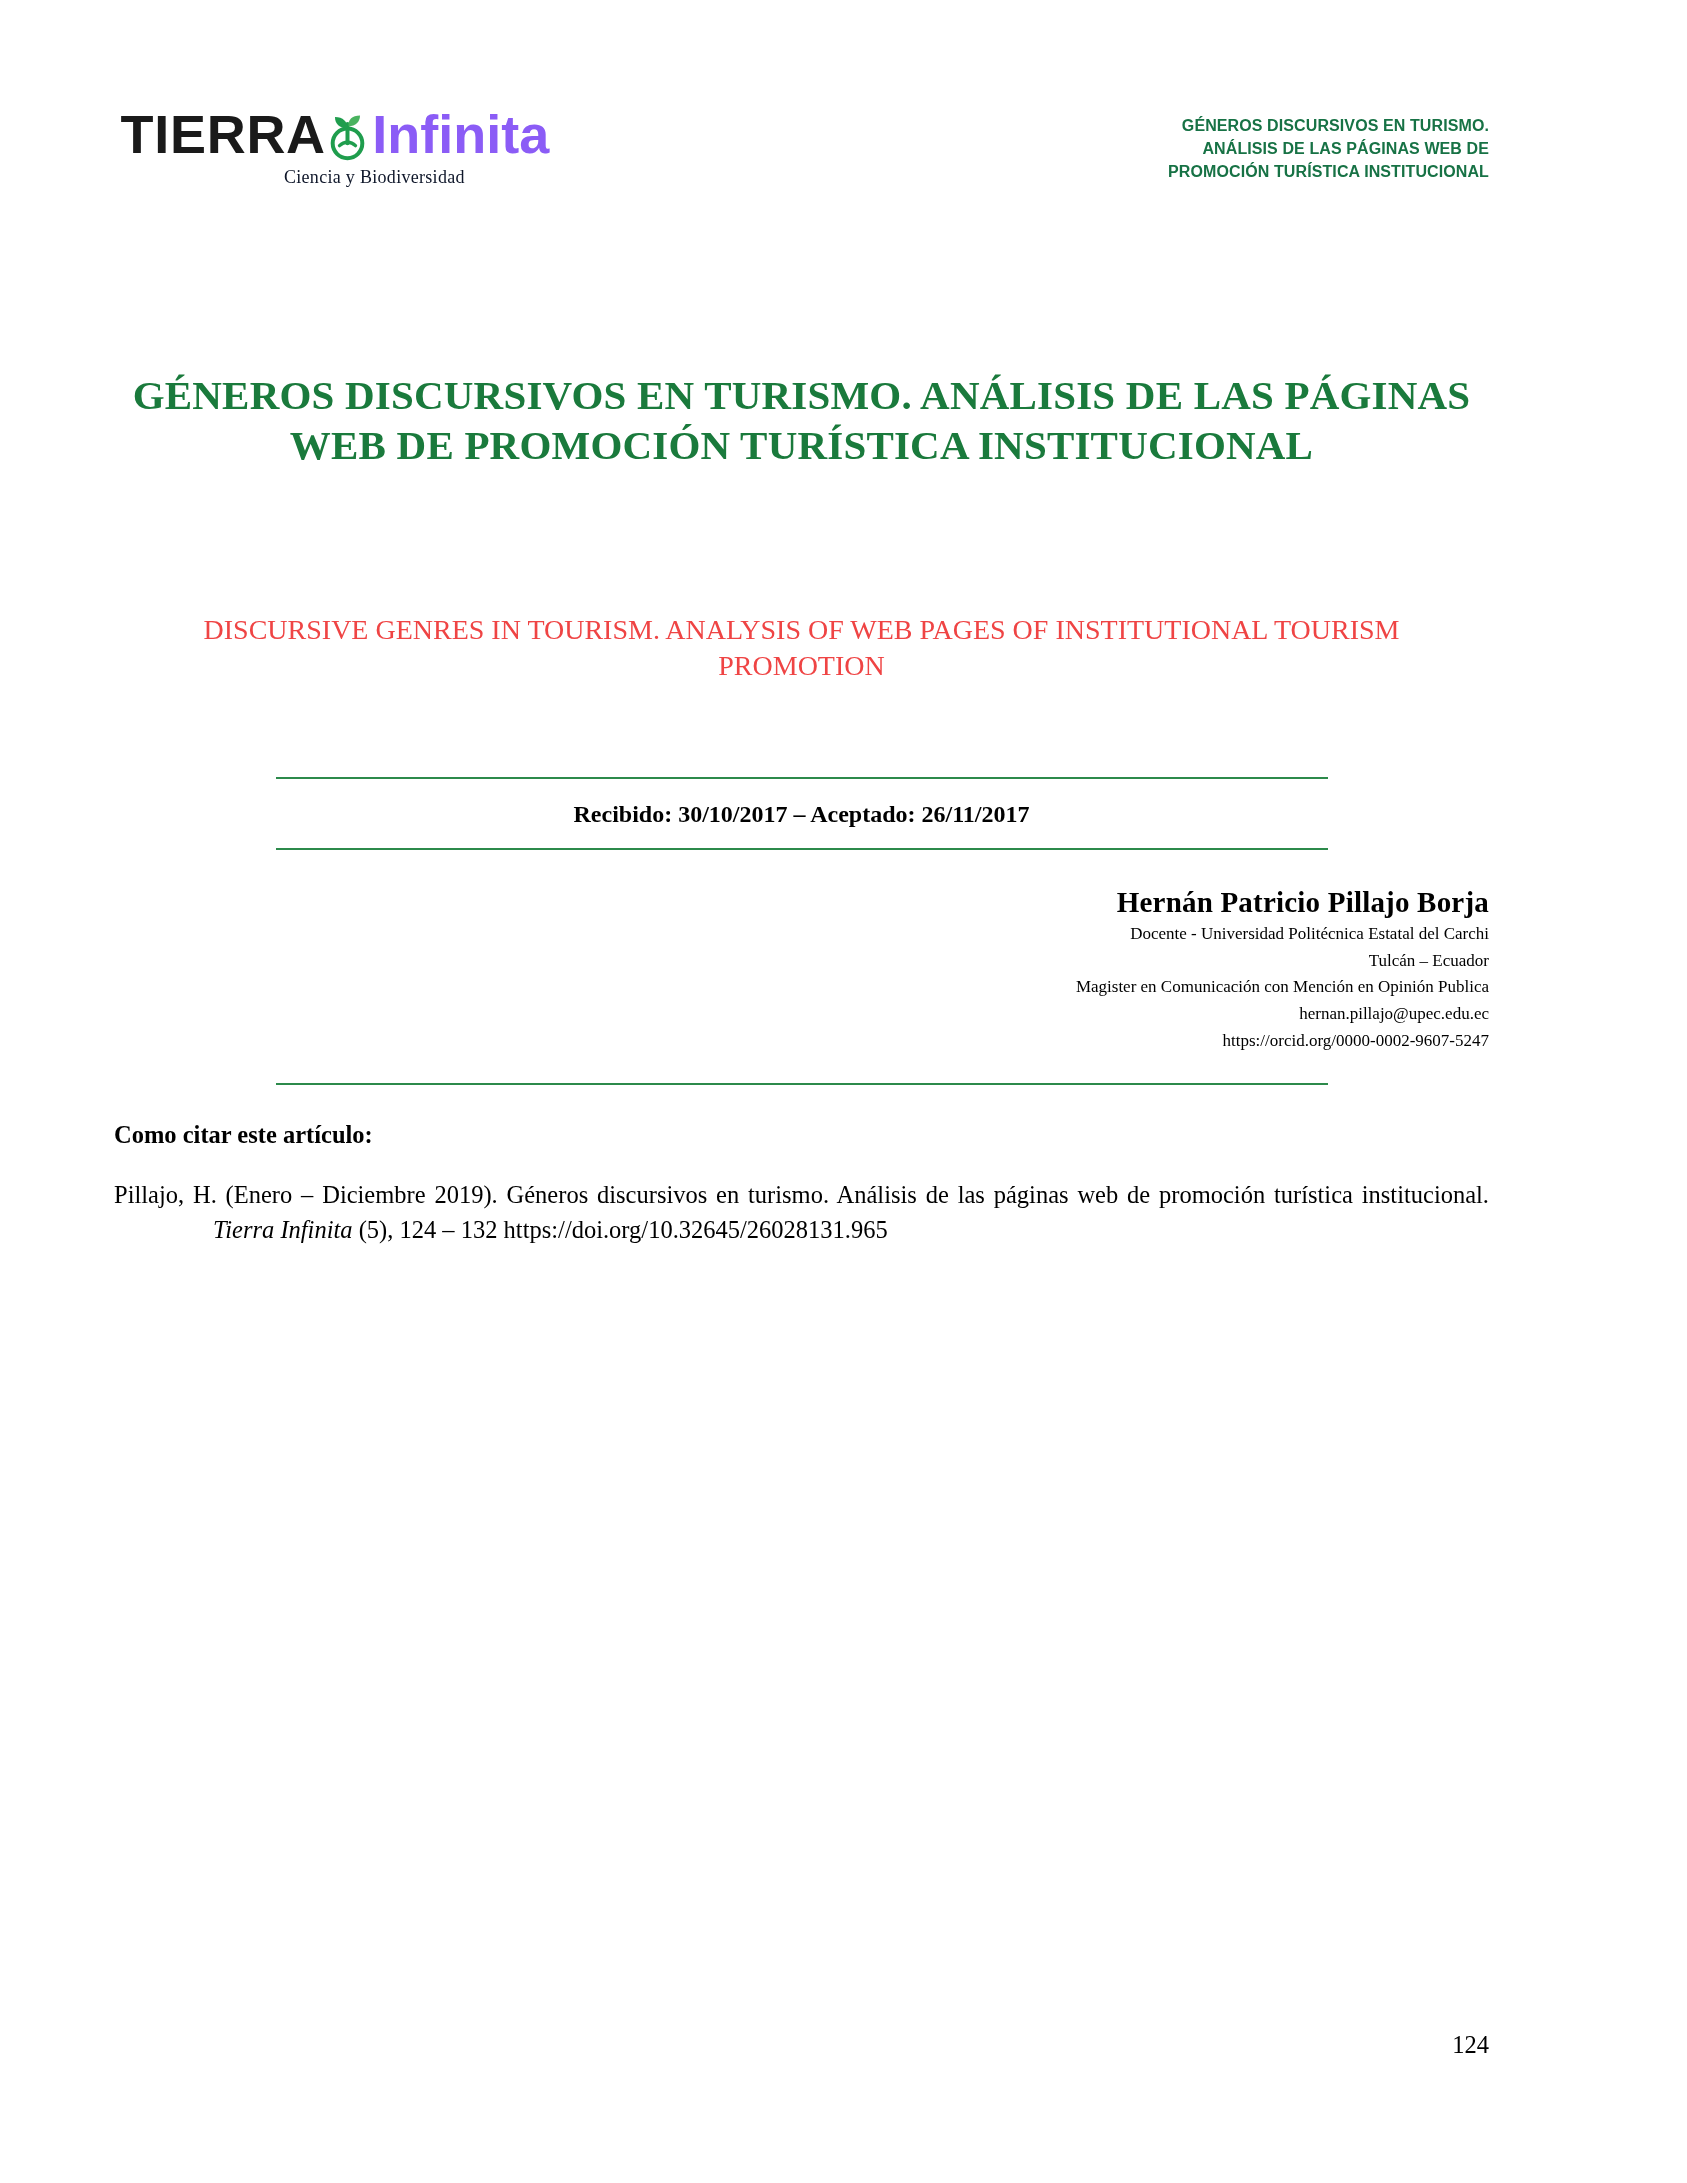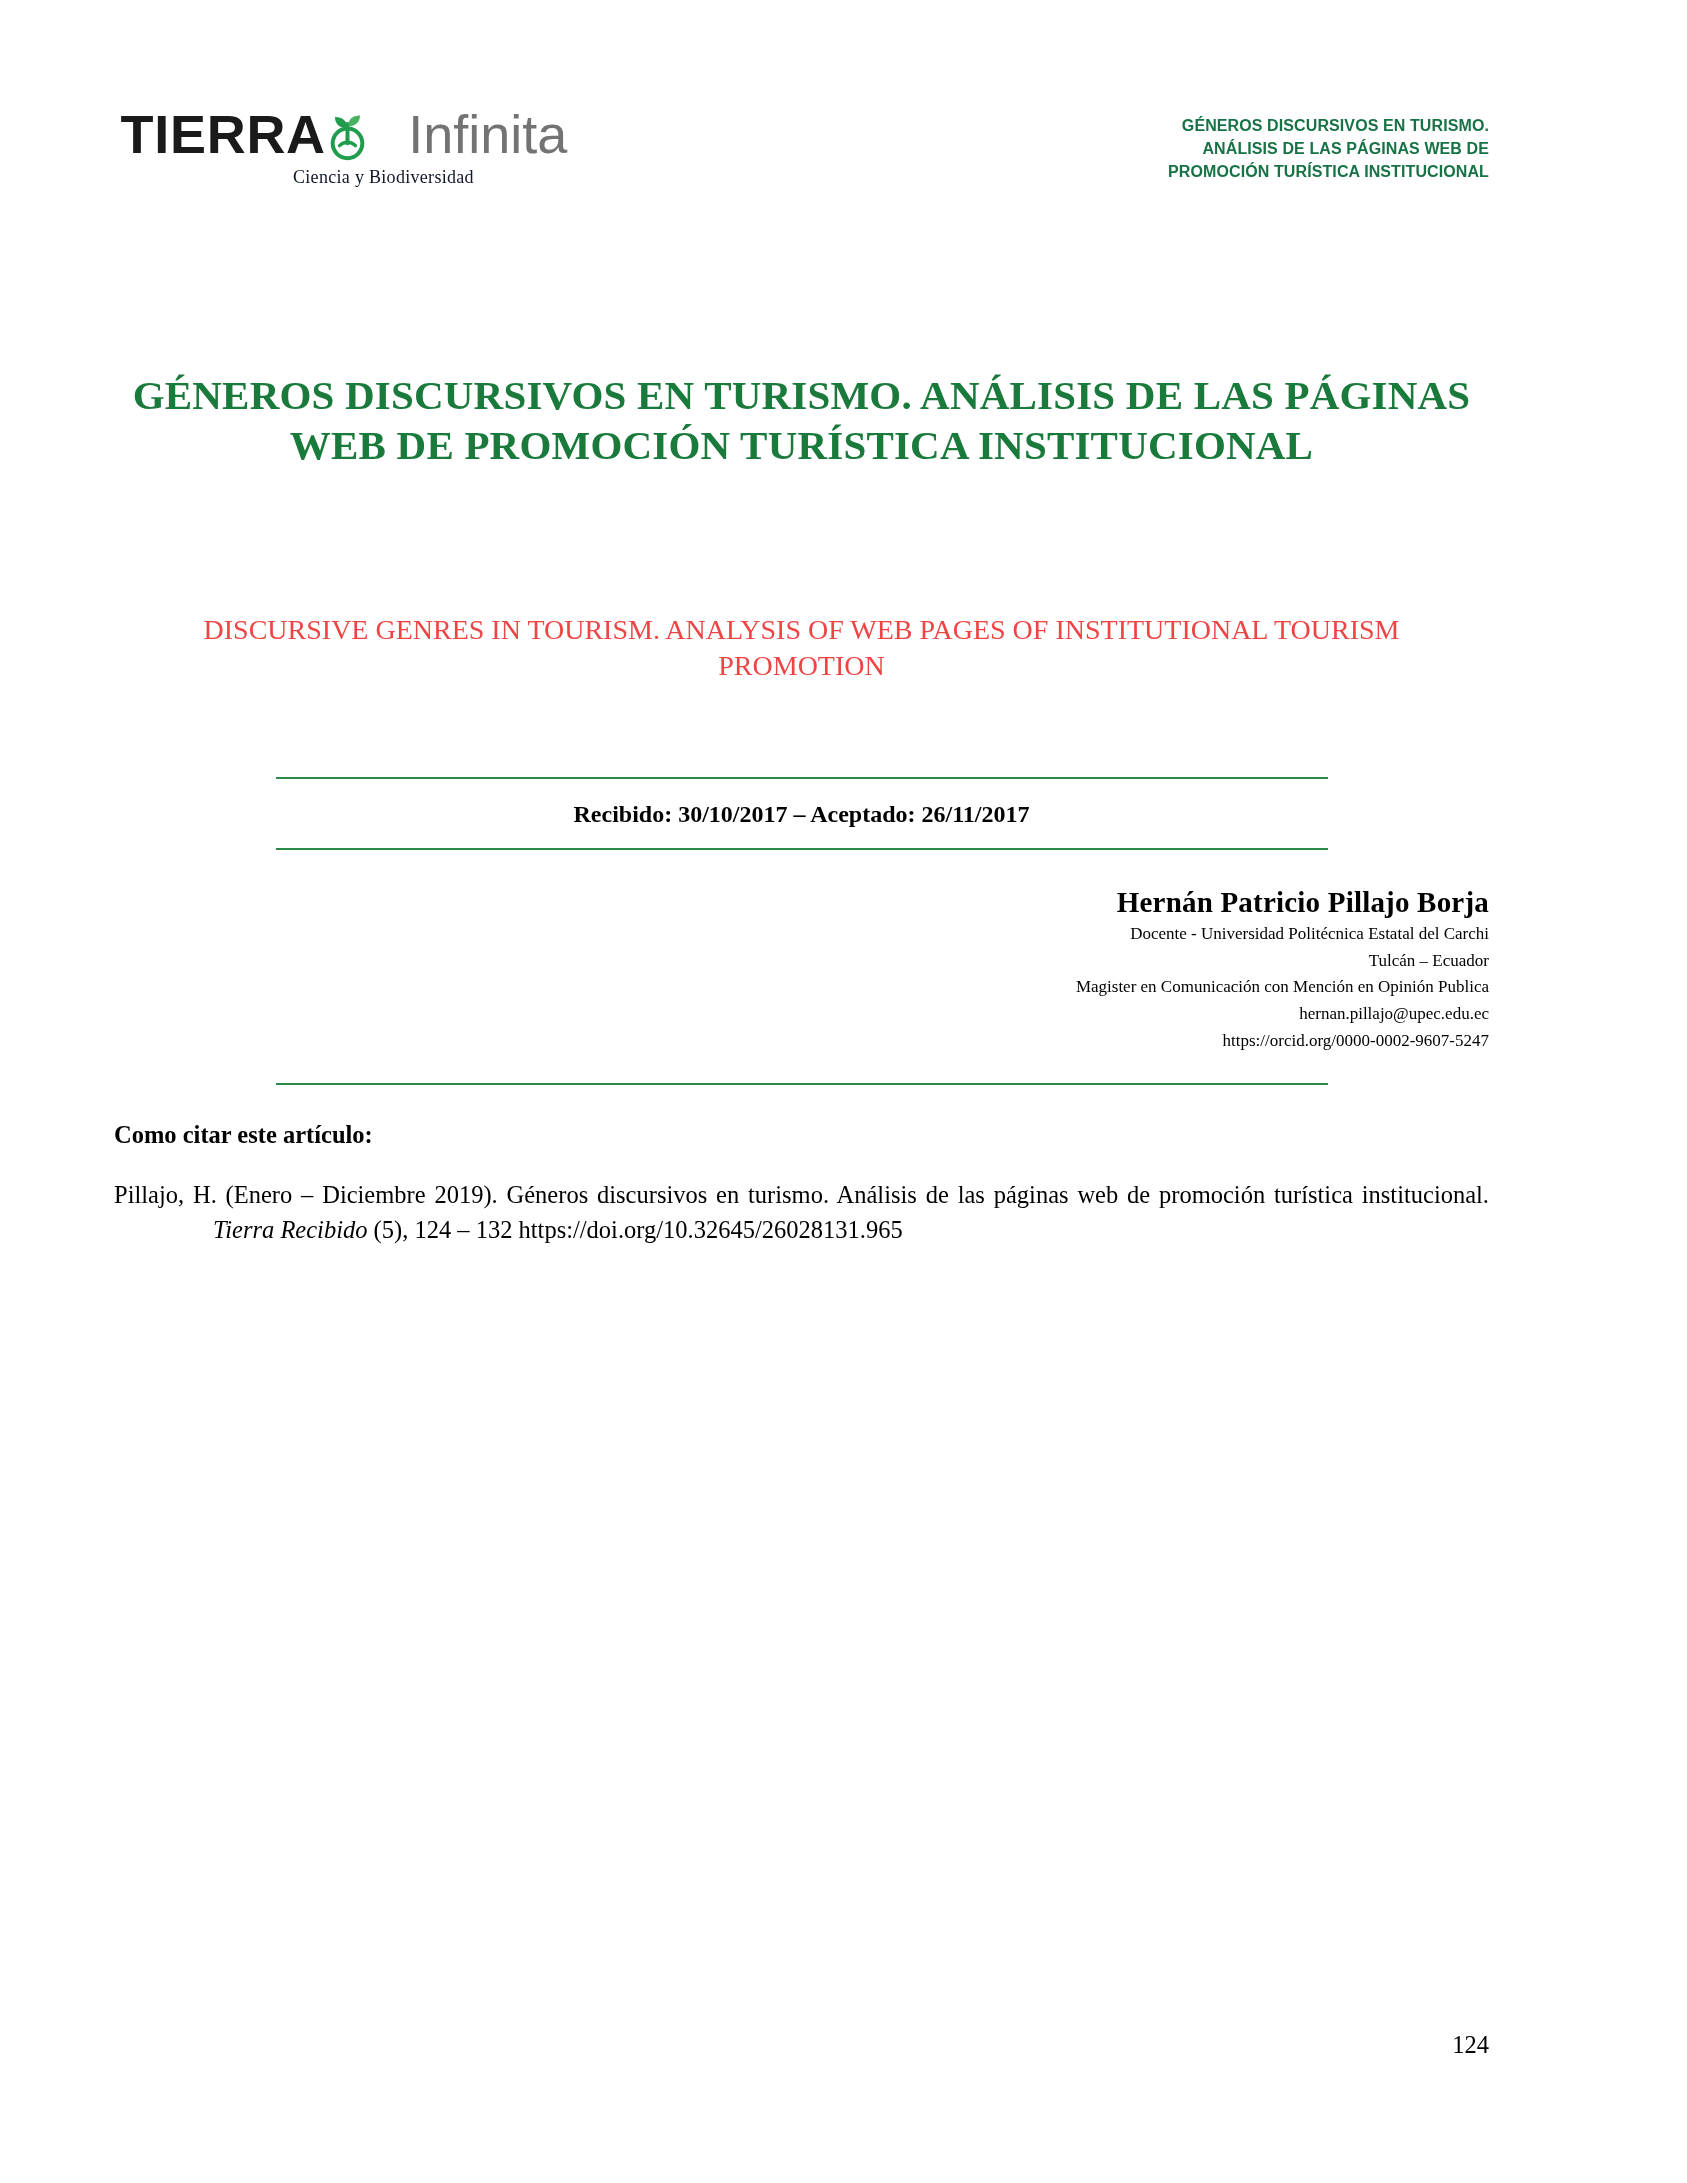--- a/index.html
+++ b/index.html
@@ -49,25 +49,24 @@
   }
   .logo-mark {
     width: 57px;
     height: 57px;
     margin: 0 -4px 0 -6.6px;
     position: relative;
     top: 2.6px;
   }
   .logo-infinita {
     font-family: "Liberation Sans", sans-serif;
-    font-weight: normal;
+    font-weight: bold;
     font-size: 54px;
-    color: #737373;
+    color: #8b5cf6;
     letter-spacing: 0px;
-    margin-left: 36px;
   }
   .logo-sub {
     font-family: "Liberation Serif", serif;
     font-size: 18px;
     color: #0f172a;
     text-align: center;
     margin-top: 4px;
     padding-left: 79px;
     letter-spacing: 0.3px;
   }
@@ -214,20 +213,20 @@
     <div class="author-line">hernan.pillajo@upec.edu.ec</div>
     <div class="author-line">https://orcid.org/0000-0002-9607-5247</div>
     <div class="rule-wrap">
       <div class="rule"></div>
     </div>
   </div>
 
   <div class="cite-heading">Como citar este artículo:</div>
   <div class="cite-body">
     <span class="hang">
-      <span>Pillajo, H. (Enero – Diciembre 2019). Géneros discursivos en turismo. Análisis de las páginas web de promoción turística institucional. </span><i>Tierra Recibido</i><span> (5), 124 – 132 https://doi.org/10.32645/26028131.965</span>
+      <span>Pillajo, H. (Enero – Diciembre 2019). Géneros discursivos en turismo. Análisis de las páginas web de promoción turística institucional. </span><i>Tierra Infinita</i><span> (5), 124 – 132 https://doi.org/10.32645/26028131.965</span>
     </span>
   </div>
 
   <div class="page-number">124</div>
 
 </div>
 
 
 </body></html>

